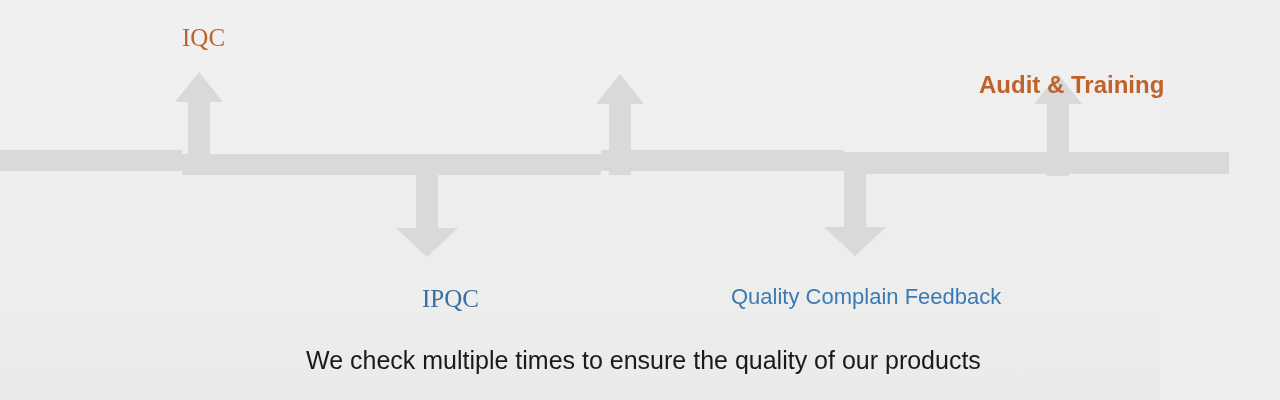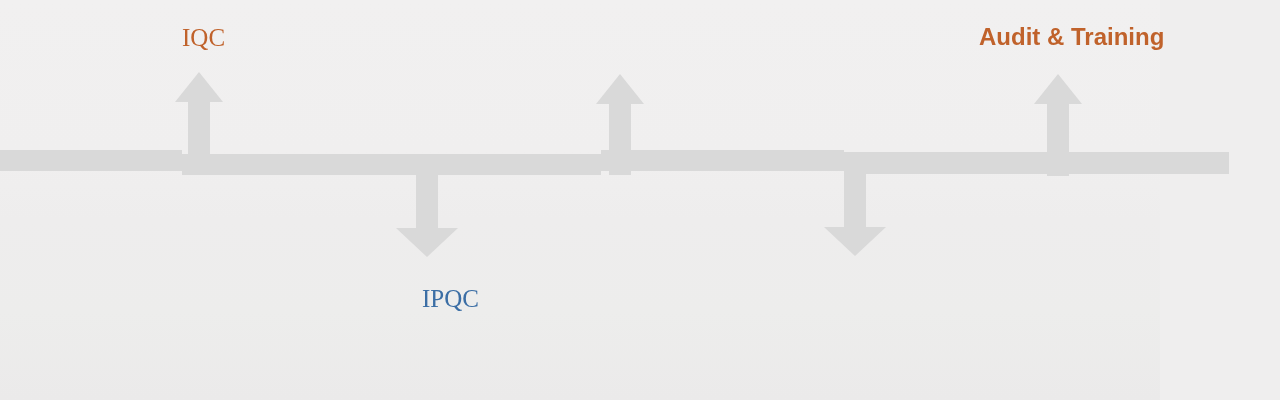--- a/index.html
+++ b/index.html
@@ -46,20 +46,21 @@
   .label-serif {
     font-family: "Liberation Serif", serif;
     font-size: 25px;
     font-weight: 400;
   }
 
   .label-sans-bold {
     font-family: "Liberation Sans", sans-serif;
     font-size: 24px;
     font-weight: 700;
+    margin-top: 48px;
   }
 
   .label-sans {
     font-family: "Liberation Sans", sans-serif;
     font-size: 22px;
     font-weight: 400;
   }
 
   .caption {
     position: absolute;
@@ -119,15 +120,17 @@
     </g>
   </svg>
 
   <div class="label label-serif" id="label-iqc" style="color:#c0622b">IQC</div>
 
 
   <div class="label label-sans-bold" id="label-audit" style="color:#c0622b">Audit &amp; Training</div>
 
   <div class="label label-serif" id="label-ipqc" style="color:#3b6ea5">IPQC</div>
 
+  <div class="label label-sans" id="label-qcfb" style="color:#3b7ab5">Quality Complain Feedback</div>
 
+  <div class="caption" id="caption-main" style="color:#1a1a1a">We check multiple times to ensure the quality of our products</div>
 
 </div>
 
 </body></html>

